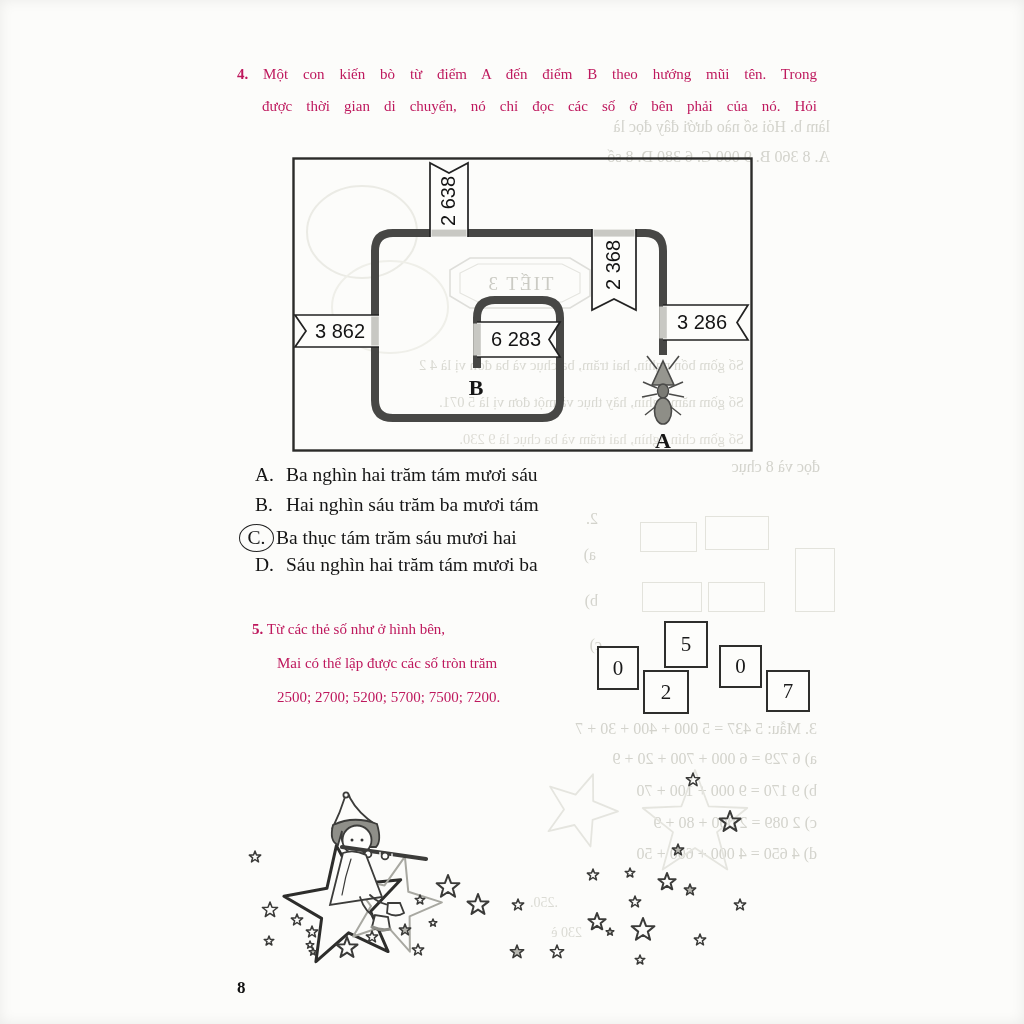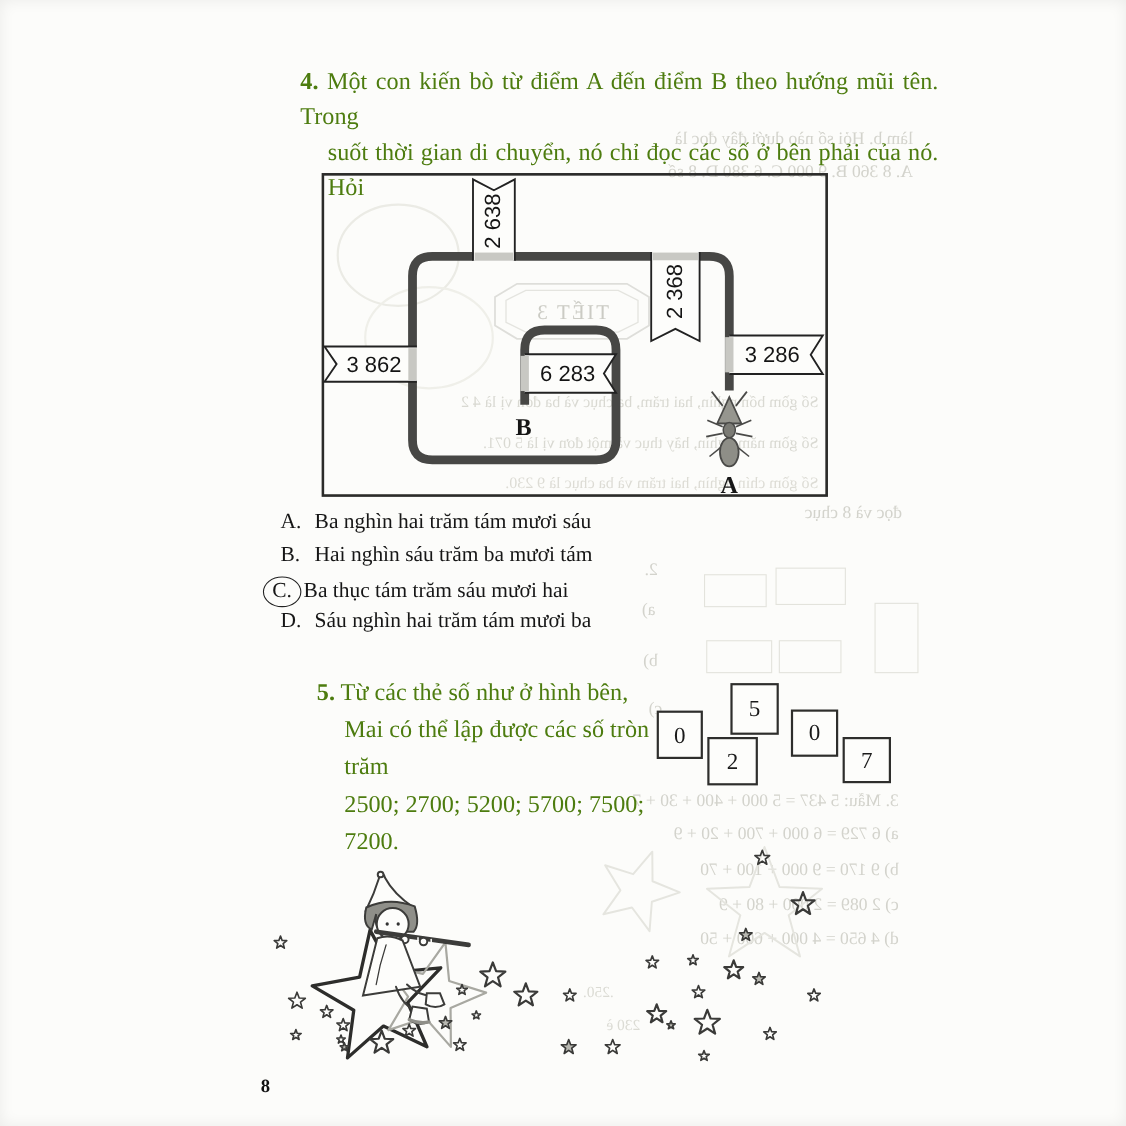--- a/index.html
+++ b/index.html
@@ -4,21 +4,21 @@
 <style>
   html,body{margin:0;padding:0;background:#e8e8e4;}
   .page{
     position:relative;width:1024px;height:1024px;margin:0 auto;
     background:#fcfcfa;overflow:hidden;
     font-family:"Liberation Serif","DejaVu Serif",serif;color:#1c1c1c;
     box-shadow:inset 0 0 14px rgba(0,0,0,.07);
   }
   .abs{position:absolute;}
   
-  .para{font-size:22px;line-height:32px;color:#4d7c0f;margin-left:36px;}
+  .para{font-size:15px;line-height:32px;color:#be185d;}
   .jl{text-align:justify;text-align-last:justify;}
   .p-num{font-weight:bold;}
   
   .ans-row{position:absolute;left:255px;height:30px;font-size:19.5px;white-space:nowrap;color:#161616;}
   .ans-letter{display:inline-block;min-width:24px;margin-right:7px;}
   .ans-letter.circled{
     border:1.7px solid #222;border-radius:50%;
     width:33px;height:26px;line-height:25px;text-align:center;
     margin-left:-16px;margin-right:2px;min-width:0;
   }
@@ -60,21 +60,21 @@
   <div class="ghost" style="left:535px;top:720px;width:282px;text-align:left;">3. Mẫu: 5 437 = 5 000 + 400 + 30 + 7</div>
   <div class="ghost" style="left:545px;top:750px;width:272px;text-align:left;">a) 6 729 = 6 000 + 700 + 20 + 9</div>
   <div class="ghost" style="left:560px;top:782px;width:257px;text-align:left;">b) 9 170 = 9 000 + 100 + 70</div>
   <div class="ghost" style="left:575px;top:814px;width:242px;text-align:left;">c) 2 089 = 2 000 + 80 + 9</div>
   <div class="ghost" style="left:560px;top:845px;width:257px;text-align:left;">d) 4 650 = 4 000 + 600 + 50</div>
   <div class="ghost sm" style="left:498px;top:895px;width:60px;">.250.</div>
   <div class="ghost sm" style="left:512px;top:925px;width:70px;">230 è</div>
 
   <div class="abs para" style="left:237px;top:58px;width:580px;">
     <div class="jl"><span class="p-num">4.</span> <span>Một con kiến bò từ điểm A đến điểm B theo hướng mũi tên. Trong</span></div>
-    <div class="jl" style="padding-left:25px;">suốt thời gian di chuyển, nó chỉ đọc các số ở bên phải của nó. Hỏi</div>
+    <div class="jl" style="padding-left:25px;">được thời gian di chuyển, nó chỉ đọc các số ở bên phải của nó. Hỏi</div>
   </div>
 
   <div class="abs" style="left:292px;top:157px;width:461px;height:295px;">
     <svg width="461" height="295" viewBox="0 0 461 295">
 
       <ellipse cx="70" cy="75" rx="55" ry="46" fill="none" stroke="#ebebe5" stroke-width="2"></ellipse>
       <ellipse cx="98" cy="150" rx="58" ry="46" fill="none" stroke="#efefe9" stroke-width="2"></ellipse>
       <polygon points="178,101 278,101 298,113 298,139 278,151 178,151 158,139 158,113" fill="none" stroke="#dededa" stroke-width="1.6"></polygon>
       <polygon points="186,107 270,107 288,116 288,136 270,145 186,145 168,136 168,116" fill="none" stroke="#e4e4df" stroke-width="1.2"></polygon>
       <text transform="translate(228,133) scale(-1,1)" text-anchor="middle" font-size="19" fill="#cbcbc4" letter-spacing="2" class="serif">TIẾT 3</text>

